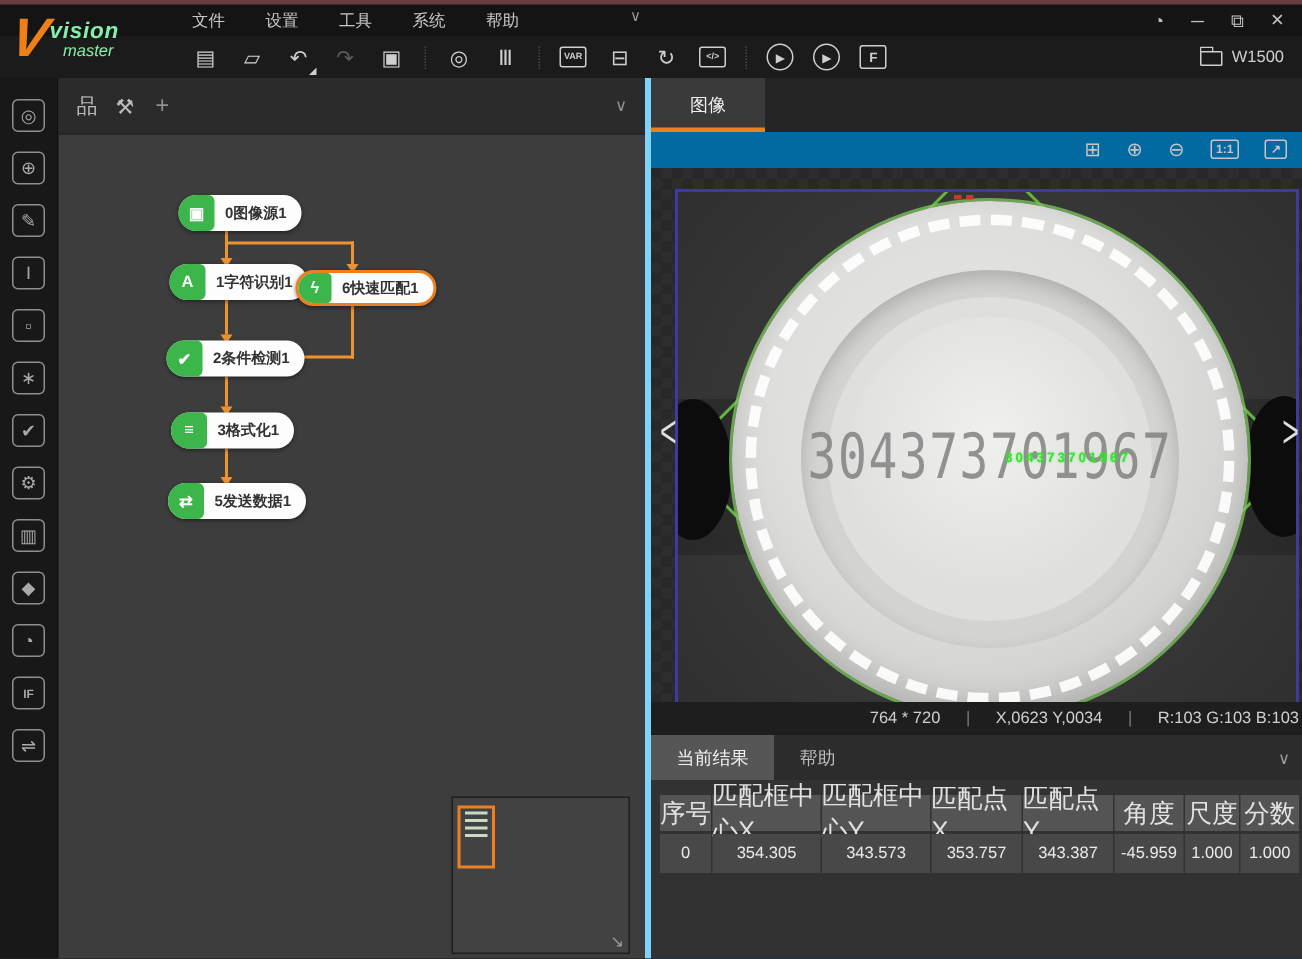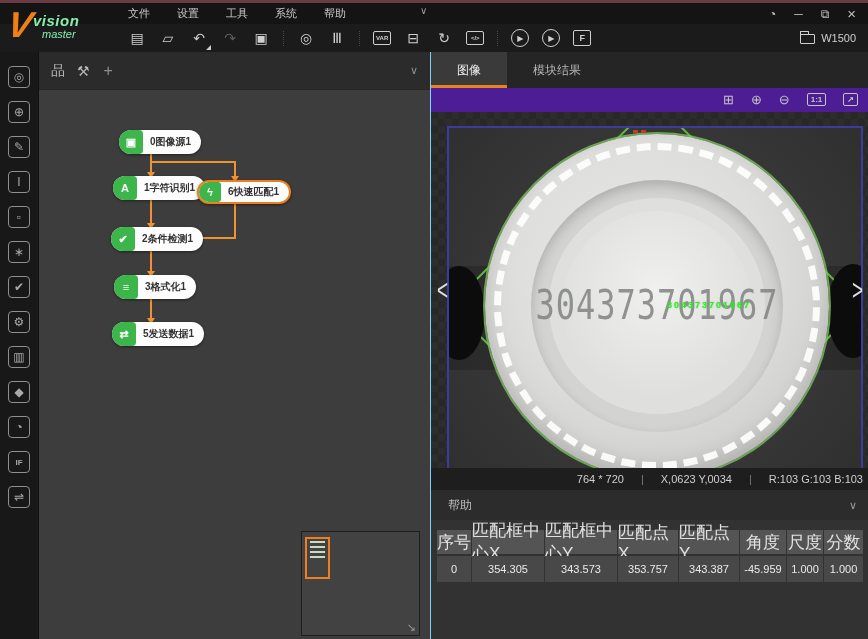--- a/index.html
+++ b/index.html
@@ -47,21 +47,21 @@
 .node.selected{border:2px solid #ef7f1e}
 .node.selected .node-icon{width:22px;height:20px;border-radius:10px 3px 3px 10px;flex-basis:22px}
 .aline{position:absolute;background:#ef9231}
 .tri-down{position:absolute;width:0;height:0;border-left:4px solid transparent;border-right:4px solid transparent;border-top:6px solid #ef9231}
 .tri-left{position:absolute;width:0;height:0;border-top:4px solid transparent;border-bottom:4px solid transparent;border-right:6px solid #ef9231}
 .minimap{position:absolute;left:262px;top:441px;width:119px;height:105px;background:#424242;border:1px solid #1e1e1e}
 .mm-view{position:absolute;left:3px;top:5px;width:25px;height:42px;border:2px solid #ef7f1e;padding:2px 3px}
 .mm-bar{height:2px;background:#c9dcc3;margin-bottom:3px}
 .mm-resize{position:absolute;right:3px;bottom:1px;color:#9a9a9a;font-size:11px}
 
-.right{position:absolute;left:430px;top:52px;width:438px;height:587px;background:#4c1d95;border-left:1px solid #7dd3fc}
+.right{position:absolute;left:430px;top:52px;width:438px;height:587px;background:#0369a1;border-left:4px solid #7dd3fc}
 .vtabs{position:absolute;left:0;top:0;width:100%;height:36px;display:flex;background:#252525}
 .vtab{padding:0 26px;display:flex;align-items:center;font-size:12px;color:#b5b5b5}
 .vtab.active{background:#3a3a3a;color:#f0f0f0;box-shadow:inset 0 -3px 0 #e8821e}
 .vtoolbar{position:absolute;left:0;top:36px;width:100%;height:24px}
 .src-select{position:absolute;left:10px;top:3px;background:#121212;color:#d8d8d8;font-size:11px;padding:4px 16px 4px 9px;z-index:8}
 .src-select:after{content:"";position:absolute;right:3px;bottom:3px;border-left:6px solid transparent;border-bottom:6px solid #cfcfcf}
 .vtools{position:absolute;right:10px;top:4px;display:flex;gap:17px;color:#c6c6c6;font-size:13px;align-items:center;z-index:8}
 .vtool-box{font-size:8px;border:1px solid #c6c6c6;border-radius:2px;padding:1px 3px;font-weight:bold}
 .viewport{position:absolute;left:0;top:60px;width:438px;height:356px;background-color:#282828;overflow:hidden;background-image:linear-gradient(45deg,#2d2d2d 25%,transparent 25%,transparent 75%,#2d2d2d 75%),linear-gradient(45deg,#2d2d2d 25%,transparent 25%,transparent 75%,#2d2d2d 75%);background-size:14px 14px;background-position:0 0,7px 7px}
 .roi{position:absolute;left:16px;top:14px;width:416px;height:352px;border:2px solid #3c3c9e;background:radial-gradient(circle at 50% 50%,#3c3c3c 0%,#363636 65%,#2f2f2f 100%);overflow:hidden}
@@ -218,21 +218,20 @@
         <div class="mm-bar"></div>
       </div>
       <span class="mm-resize">↘</span>
     </div>
   </div>
 </div>
 
 <div class="right">
   <div class="vtabs">
     <div class="vtab active">图像</div>
-    <div class="vtab">模块结果</div>
   </div>
   <div class="vtoolbar">
     <div class="vtools">
       <span>⊞</span>
       <span>⊕</span>
       <span>⊖</span>
       <span class="vtool-box">1:1</span>
       <span class="vtool-box">↗</span>
     </div>
   </div>
@@ -262,20 +261,21 @@
   </div>
   <div class="statusbar">
     <span>764 * 720</span>
     <span class="sep">|</span>
     <span>X,0623 Y,0034</span>
     <span class="sep">|</span>
     <span>R:103 G:103 B:103</span>
   </div>
   <div class="results-bg"></div>
   <div class="rtabs">
+    <div class="rtab active">当前结果</div>
     <div class="rtab">帮助</div>
     <span class="rtabs-chevron">∨</span>
   </div>
   <div class="rtable">
     <div class="thead">
       <div class="th c0">序号</div>
       <div class="th c1">匹配框中心X</div>
       <div class="th c2">匹配框中心Y</div>
       <div class="th c3">匹配点X</div>
       <div class="th c4">匹配点Y</div>

